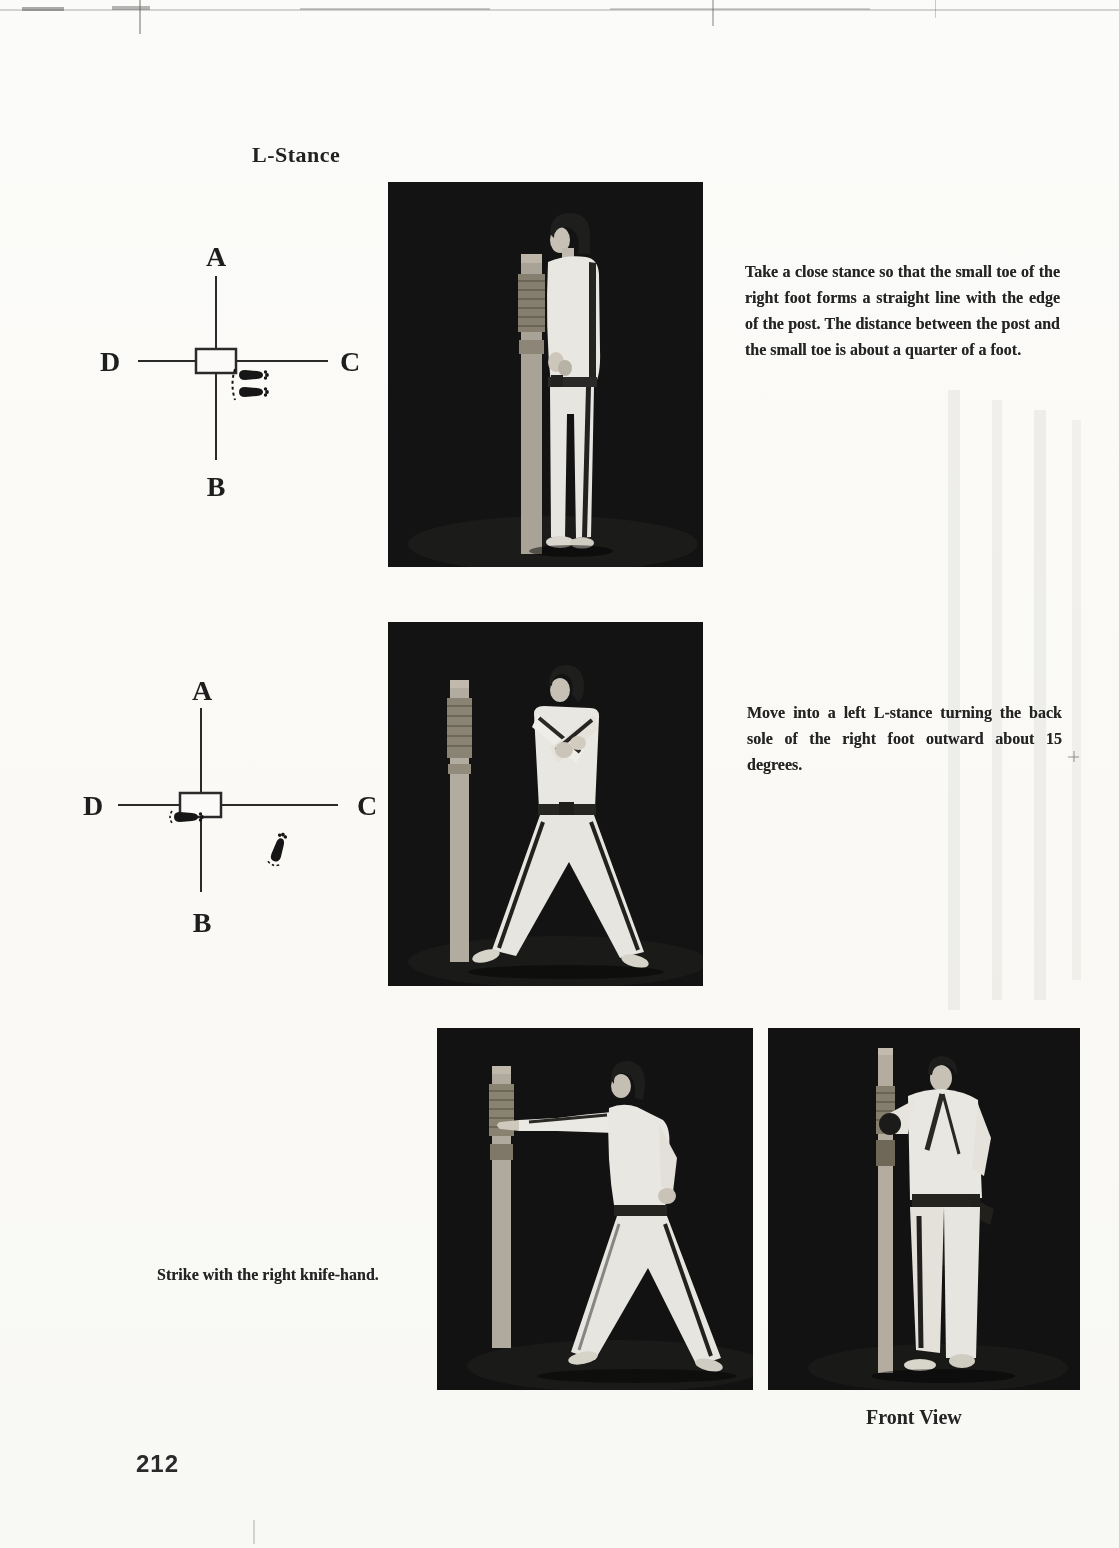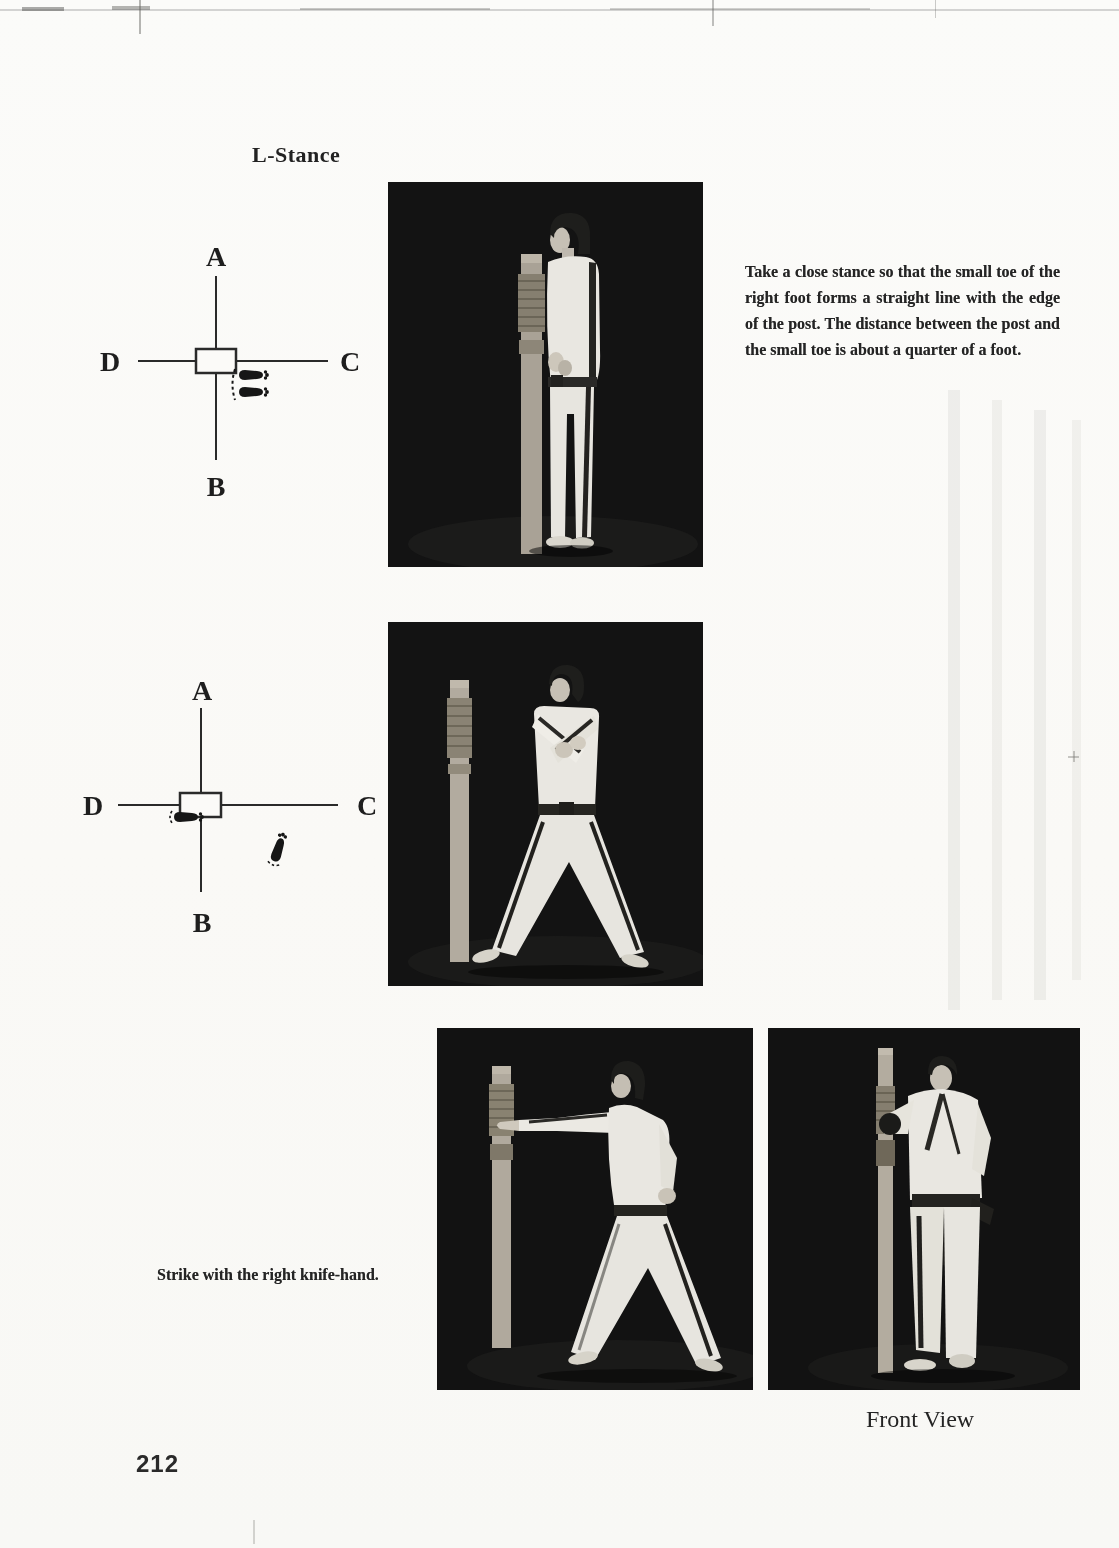--- a/index.html
+++ b/index.html
@@ -17,21 +17,21 @@
     font-size:22px;font-weight:700;letter-spacing:.5px;
     color:#222;
   }
   .caption{
     font-size:16px;font-weight:700;line-height:26px;
     color:#242424;
     text-align:justify;
     text-shadow:0 0 .4px rgba(0,0,0,.45);
   }
   .caption.left{text-align:left;}
-  .photo-caption{font-size:24px;font-weight:400;color:#242424;}
+  .photo-caption{font-size:20px;font-weight:700;color:#242424;}
   .page-number{
     font-family:"Liberation Sans", sans-serif;
     font-weight:700;font-size:24px;letter-spacing:1px;color:#2a2a2a;
   }
   .diagram-text{
     font-family:"Liberation Serif", serif;
     font-weight:700;font-size:28px;fill:#1e1e1e;
   }
   .artifact{position:absolute;pointer-events:none;}
 </style>
@@ -183,20 +183,21 @@
       <path d="M185,195 L187,228 L193,227 L191,195 Z" fill="#21201d"></path>
       <path d="M152,193 L206,193 L256,330 L232,336 L181,240 L128,334 L104,328 Z" fill="#e7e5df"></path>
       <line x1="155" y1="200" x2="111" y2="326" stroke="#22211e" stroke-width="4"></line>
       <line x1="203" y1="200" x2="250" y2="328" stroke="#22211e" stroke-width="4"></line>
       <ellipse cx="98" cy="334" rx="14" ry="6" fill="#d6d3c9" transform="rotate(-14 98 334)"></ellipse>
       <ellipse cx="247" cy="339" rx="14" ry="6" fill="#d6d3c9" transform="rotate(14 247 339)"></ellipse>
       <ellipse cx="178" cy="350" rx="98" ry="7" fill="#000000" opacity=".45"></ellipse>
     </g>
   </svg>
 
+  <div class="abs caption" style="left:747px;top:700px;width:315px;">Move into a left L-stance turning the back sole of the right foot outward about 15 degrees.</div>
 
   <div class="abs caption left" style="left:157px;top:1262px;width:268px;">Strike with the right knife-hand.</div>
 
   <svg class="abs" style="left:437px;top:1028px;" width="316" height="362" viewBox="0 0 316 362">
     <rect width="316" height="362" fill="#121212"></rect>
     <ellipse cx="180" cy="338" rx="150" ry="26" fill="#2e2e2c" opacity=".28"></ellipse>
     <g>
       <rect x="55" y="38" width="19" height="282" fill="#b0a99d"></rect>
       <rect x="55" y="38" width="19" height="8" fill="#beb7aa"></rect>
       <rect x="52" y="56" width="25" height="52" fill="#898271"></rect>

